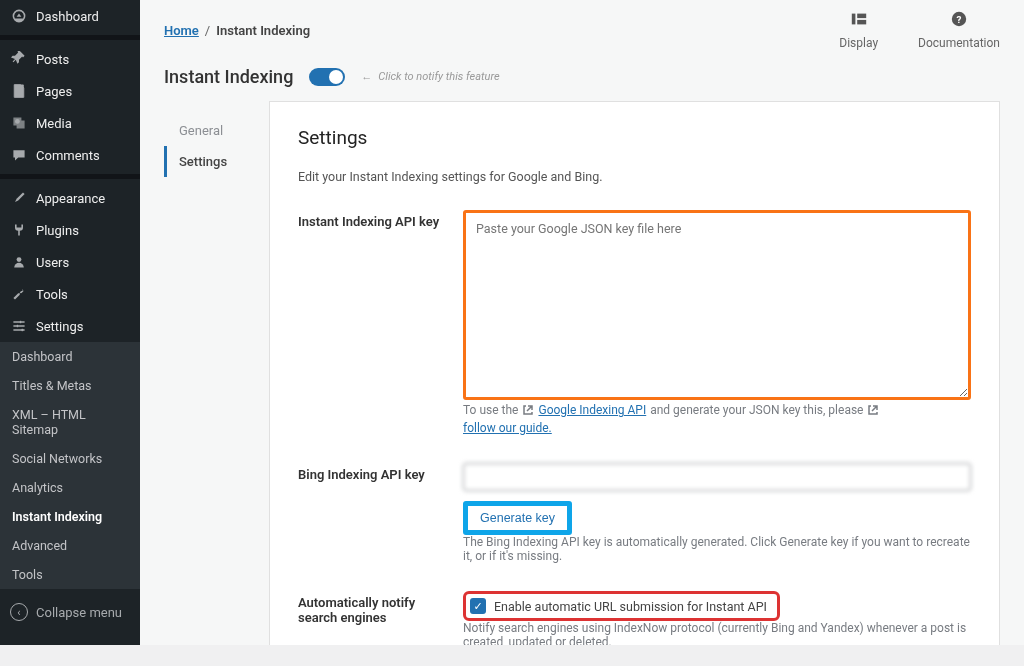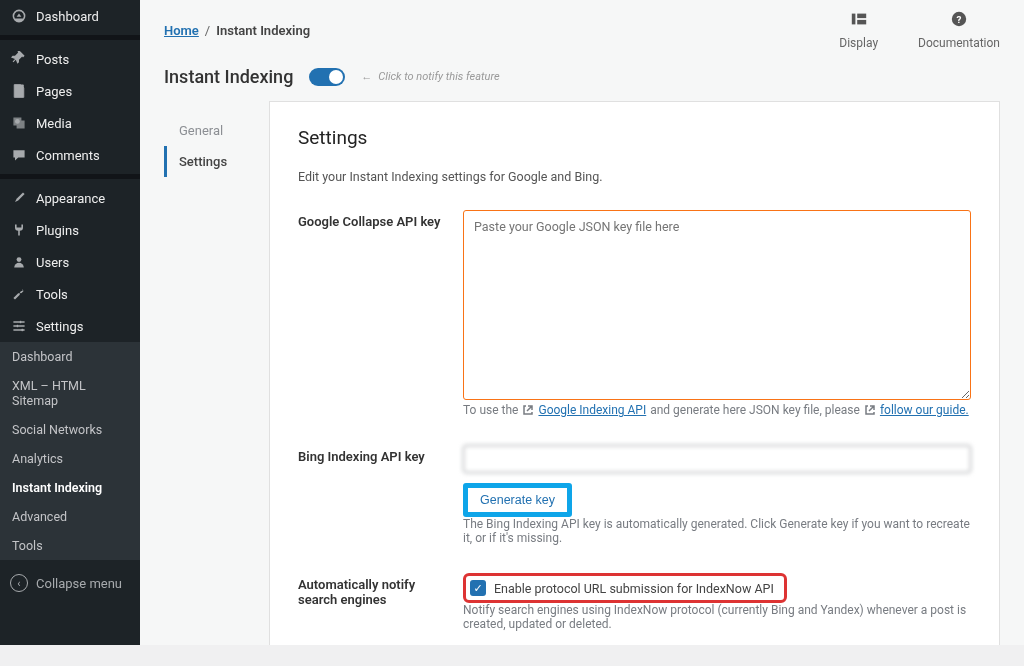--- a/index.html
+++ b/index.html
@@ -40,21 +40,21 @@
 .subtabs { width:105px; padding-top:14px; }
 .subtab { padding:8px 12px; color:#8c8f94; font-size:13px; cursor:pointer; border-left:3px solid transparent; }
 .subtab.active { color:#444; font-weight:500; border-left-color:#2271b1; }
 
 .panel { flex:1; background:#fff; padding:24px 28px; border:1px solid #e0e0e0; }
 .panel h2 { font-size:19px; font-weight:400; color:#222; margin-bottom:20px; }
 .panel-desc { font-size:12.5px; color:#555; margin-bottom:26px; }
 .field-row { display:flex; gap:20px; margin-bottom:28px; }
 .field-label { width:145px; font-size:13px; font-weight:600; color:#333; padding-top:4px; }
 .field-control { flex:1; }
-.field-control textarea { width:100%; min-height:190px; border:1px solid #f97316; border-radius:3px; padding:8px 10px; font-size:12.5px; color:#777; resize:vertical; font-family:inherit; }
+.field-control textarea { width:100%; min-height:190px; border:3px solid #f97316; border-radius:3px; padding:8px 10px; font-size:12.5px; color:#777; resize:vertical; font-family:inherit; }
 .field-control input[type=text] { width:100%; border:1px solid #8c8f94; border-radius:3px; padding:6px 10px; font-size:12.5px; color:#bbb; filter: blur(2px); }
 .field-help { font-size:12px; color:#787c82; margin-top:0; display:flex; align-items:center; flex-wrap:wrap; gap:4px; }
 .field-help a { color:#2271b1; text-decoration:underline; }
 .ext-icon { display:inline-block; width:12px; height:12px; }
 .gen-btn { display:inline-block; margin-top:10px; padding:5px 12px; border:5px solid #0ea5e9; color:#2271b1; background:#fff; border-radius:3px; font-size:12.5px; cursor:pointer; }
 .checkbox-wrap { display:flex; align-items:center; gap:8px; border:3px solid #d33; border-radius:6px; padding:4px 10px 4px 4px; width:fit-content; }
 .checkbox { width:16px; height:16px; background:#2271b1; border-radius:3px; display:flex; align-items:center; justify-content:center; color:#fff; font-size:11px; cursor:pointer; }
 </style>
 </head>
 <body>
@@ -145,20 +145,21 @@
             <path d="M3 5h8m2 0h4M3 10h4m2 0h8M3 15h10m2 0h2" stroke="currentColor" stroke-width="2"></path>
             <circle cx="12" cy="5" r="1.5"></circle>
             <circle cx="8" cy="10" r="1.5"></circle>
             <circle cx="14" cy="15" r="1.5"></circle>
           </svg>
         </span>
       <span>Settings</span>
     </div>
     <div class="submenu">
       <div class="submenu-item">Dashboard</div>
+      <div class="submenu-item">Titles &amp; Metas</div>
       <div class="submenu-item">XML – HTML Sitemap</div>
       <div class="submenu-item">Social Networks</div>
       <div class="submenu-item">Analytics</div>
       <div class="submenu-item current">Instant Indexing</div>
       <div class="submenu-item">Advanced</div>
       <div class="submenu-item">Tools</div>
     </div>
     <div class="collapse">
       <span class="icon">‹</span>
       <span>Collapse menu</span>
@@ -204,30 +205,30 @@
       <div class="subtabs">
         <div class="subtab">General</div>
         <div class="subtab active">Settings</div>
       </div>
 
       <div class="panel">
         <h2>Settings</h2>
         <p class="panel-desc">Edit your Instant Indexing settings for Google and Bing.</p>
 
         <div class="field-row">
-          <div class="field-label">Google Collapse API key</div>
+          <div class="field-label">Instant Indexing API key</div>
           <div class="field-control">
             <textarea placeholder="Paste your Google JSON key file here" style=""></textarea>
             <div class="field-help">
               <span>To use the</span>
               <span class="ext-icon"><svg width="12" height="12" viewBox="0 0 12 12" fill="none" stroke="#787c82" stroke-width="1.5">
                     <path d="M4 2H2v8h8V8M6 2h4v4M10 2L5 7"></path>
                   </svg></span>
               <a href="#">Google Indexing API</a>
-              <span>and generate here JSON key file, please</span>
+              <span>and generate your JSON key this, please</span>
               <span class="ext-icon"><svg width="12" height="12" viewBox="0 0 12 12" fill="none" stroke="#787c82" stroke-width="1.5">
                     <path d="M4 2H2v8h8V8M6 2h4v4M10 2L5 7"></path>
                   </svg></span>
               <a href="#">follow our guide.</a>
             </div>
           </div>
         </div>
 
         <div class="field-row">
           <div class="field-label">Bing Indexing API key</div>
@@ -236,21 +237,21 @@
             <div><button class="gen-btn">Generate key</button></div>
             <div class="field-help">The Bing Indexing API key is automatically generated. Click Generate key if you want to recreate it, or if it's missing.</div>
           </div>
         </div>
 
         <div class="field-row" style="margin-bottom:0;">
           <div class="field-label">Automatically notify search engines</div>
           <div class="field-control">
             <div class="checkbox-wrap">
               <div class="checkbox">✓</div>
-              <span style="font-size:12.5px; color:#444;">Enable protocol URL submission for IndexNow API</span>
+              <span style="font-size:12.5px; color:#444;">Enable automatic URL submission for Instant API</span>
             </div>
             <div class="field-help">Notify search engines using IndexNow protocol (currently Bing and Yandex) whenever a post is created, updated or deleted.</div>
           </div>
         </div>
 
       </div>
     </div>
   </div>
 </div>
 

